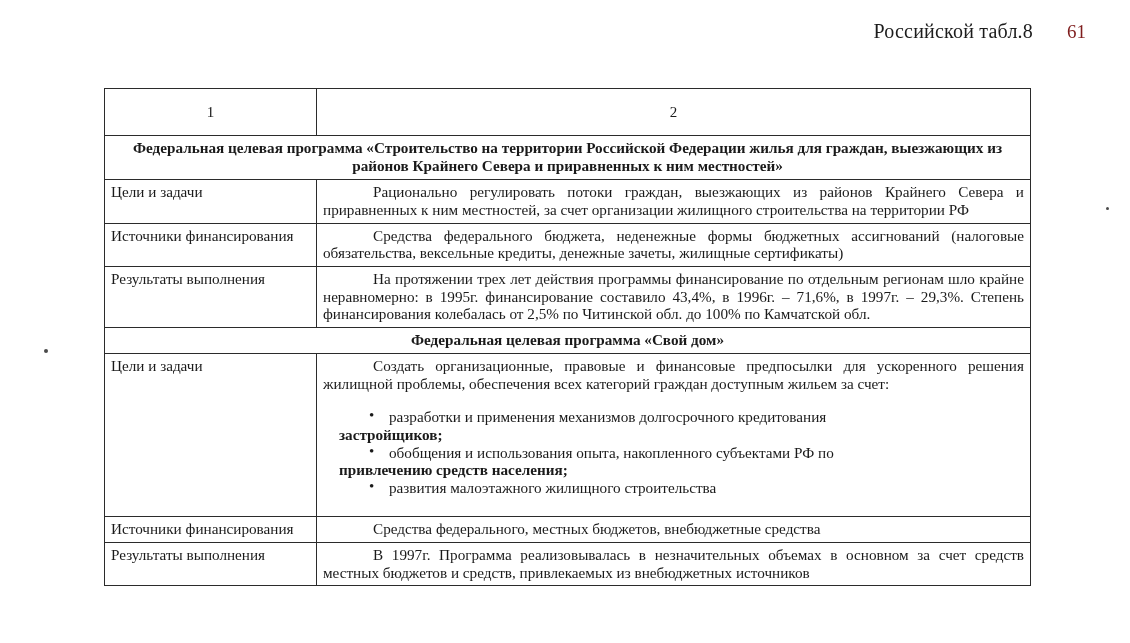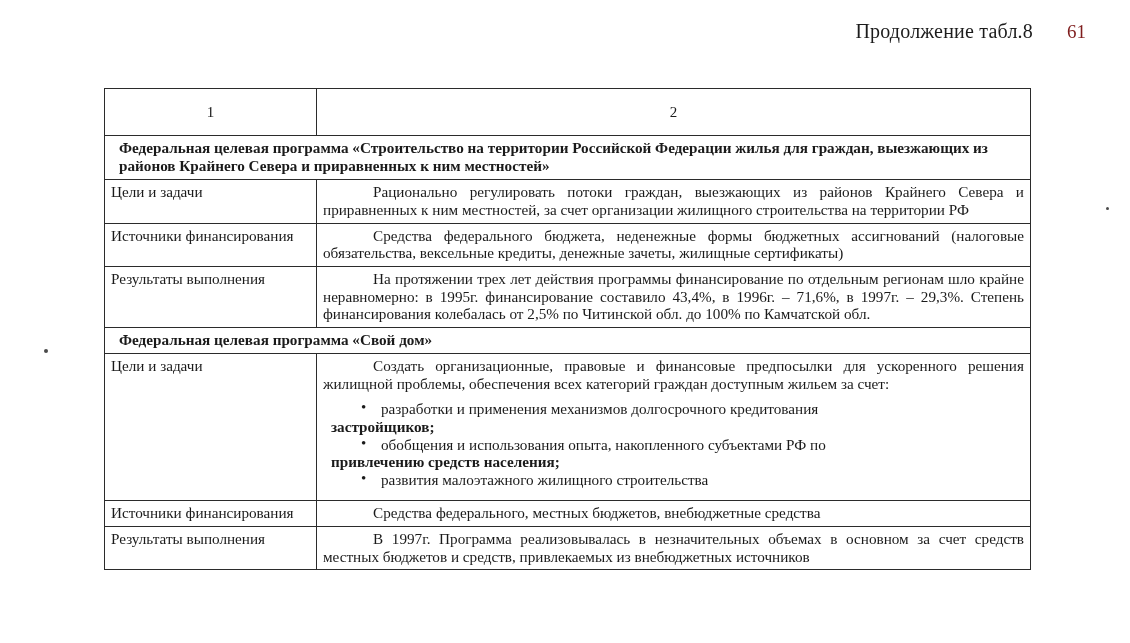--- a/index.html
+++ b/index.html
@@ -57,42 +57,42 @@
 
   .num-row td {
     text-align: center;
     vertical-align: middle;
     height: 32px;
     font-size: 15px;
     padding-top: 8px;
     padding-bottom: 6px;
   }
   .prog-title td {
-    text-align: left;
+    text-align: center;
     font-weight: bold;
     font-size: 15.2px;
     line-height: 1.2;
     padding: 3px 14px 4px 14px;
   }
   .label-cell {
     vertical-align: middle;
     line-height: 1.18;
   }
   .body-cell {
     text-align: justify;
     text-align-last: left;
     text-justify: inter-word;
     hyphens: none;
   }
   .body-cell p {
     margin: 0;
     text-indent: 50px;
   }
   ul.bullets {
-    margin: 8px;
+    margin: 16px;
     padding: 0;
     list-style: none;
   }
   ul.bullets li {
     position: relative;
     padding-left: 50px;
     text-align: justify;
     text-align-last: left;
     margin: 0;
   }
@@ -123,21 +123,21 @@
   }
   .mark-a { width: 3px; height: 3px; left: 1106px; top: 207px; }
   .mark-b { width: 4px; height: 4px; left: 44px;  top: 349px; }
 </style>
 </head>
 <body>
 
 <div class="page">
 
   <div class="header-row">
-    <span class="cont-label">Продолжение табл.8</span>
+    <span class="cont-label">Российской табл.8</span>
     <span class="page-num">61</span>
   </div>
 
   <div class="mark mark-a"></div>
   <div class="mark mark-b"></div>
 
   <table class="doc-table">
     <colgroup>
       <col class="col-label">
       <col class="col-body">

